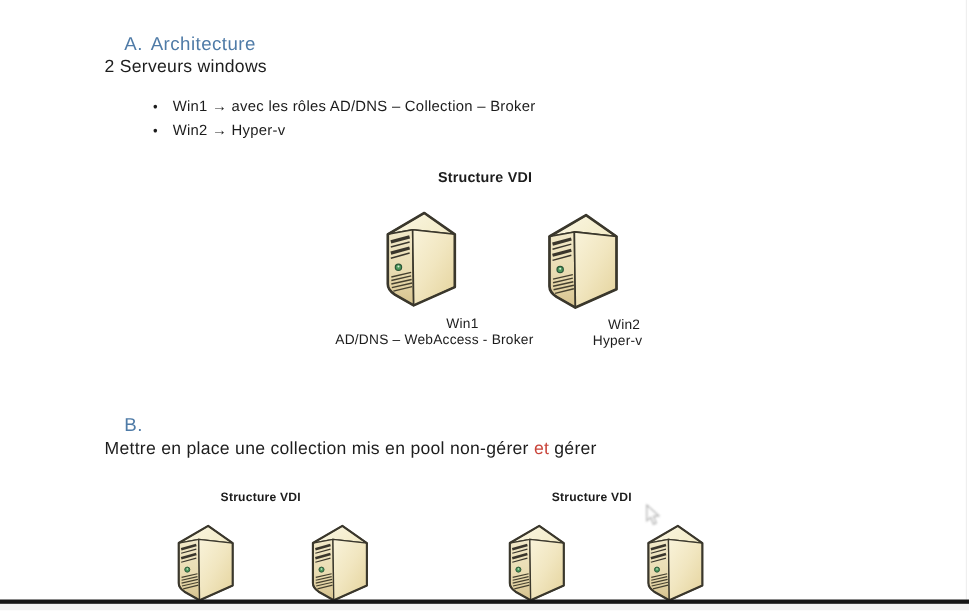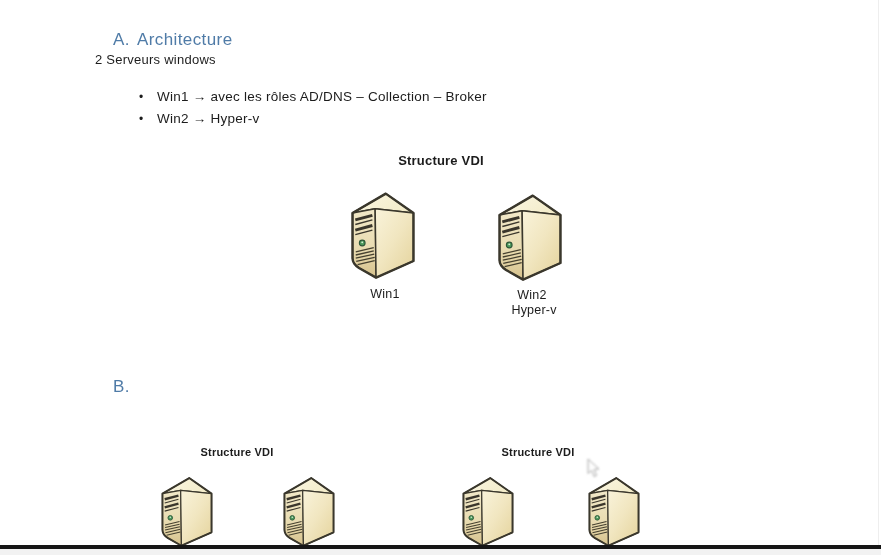--- a/index.html
+++ b/index.html
@@ -8,26 +8,26 @@
     background:#ffffff;
     font-family:"Liberation Sans", sans-serif;
     color:#1c1c1c;
   }
   .abs{position:absolute;}
   .heading{
     font-size:17px;color:#4f7ba7;letter-spacing:.4px;white-space:nowrap;
     display:flex;
   }
   .heading .hletter{width:24px;}
-  .bodytext{font-size:13px;letter-spacing:.25px;color:#1d1d1d;white-space:nowrap;}
+  .bodytext{font-size:16px;letter-spacing:.25px;color:#1d1d1d;white-space:nowrap;}
   .bullet{display:flex;font-size:13.5px;letter-spacing:.25px;white-space:nowrap;}
   .bullet .dot{width:18px;font-size:12px;line-height:17px;}
   .dtitle{font-weight:bold;font-size:13px;text-align:center;letter-spacing:.2px;white-space:nowrap;}
   .dtitle-sm{font-weight:bold;font-size:11px;text-align:center;letter-spacing:.2px;white-space:nowrap;}
-  .slabel{font-size:12.5px;text-align:center;letter-spacing:.2px;white-space:nowrap;}
+  .slabel{font-size:12.5px;text-align:right;letter-spacing:.2px;white-space:nowrap;}
   .red{color:#c9443a;}
   .server{display:block;}
   .bottom-bar{background:#161616;}
   .bottom-strip{background:#f2f2f2;}
   .right-line{background:#eeeeee;}
   .cursor{filter:blur(.8px);opacity:.75;}
 </style>
 </head>
 <body>
 
@@ -94,26 +94,28 @@
   <div class="abs dtitle" style="left:341px;top:153px;width:200px">Structure VDI</div>
 
   <svg class="abs server" style="left:347px;top:187px" width="72" height="100">
       <use href="#server-tower"></use>
     </svg>
   <svg class="abs server" style="left:494px;top:189px" width="72" height="100">
       <use href="#server-tower"></use>
     </svg>
 
   <div class="abs slabel" style="left:335px;top:287px;width:100px">Win1</div>
+  <div class="abs slabel" style="left:285px;top:302px;width:200px">AD/DNS – WebAccess - Broker</div>
   <div class="abs slabel" style="left:482px;top:288px;width:100px">Win2</div>
   <div class="abs slabel" style="left:484px;top:303px;width:100px">Hyper-v</div>
 
   <div class="abs heading" style="left:113px;top:377px">
     <span class="hletter">B.</span>
   </div>
+  <div class="abs bodytext" style="left:95px;top:400px"><span>Mettre en place une collection mis en pool non-gérer </span><span class="red">et</span><span> gérer</span></div>
 
   <div class="abs dtitle-sm" style="left:187px;top:446px;width:100px">Structure VDI</div>
   <svg class="abs server" style="left:158px;top:473px" width="58" height="80">
       <use href="#server-tower"></use>
     </svg>
   <svg class="abs server" style="left:280px;top:473px" width="58" height="80">
       <use href="#server-tower"></use>
     </svg>
 
   <div class="abs dtitle-sm" style="left:488px;top:446px;width:100px">Structure VDI</div>

